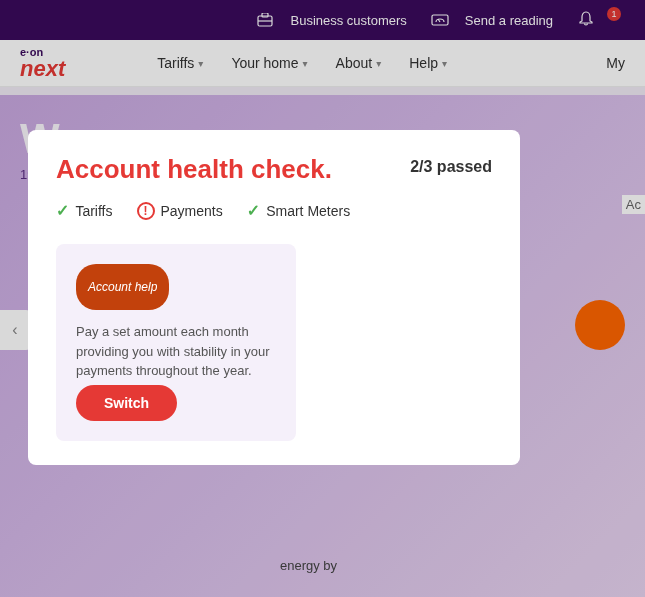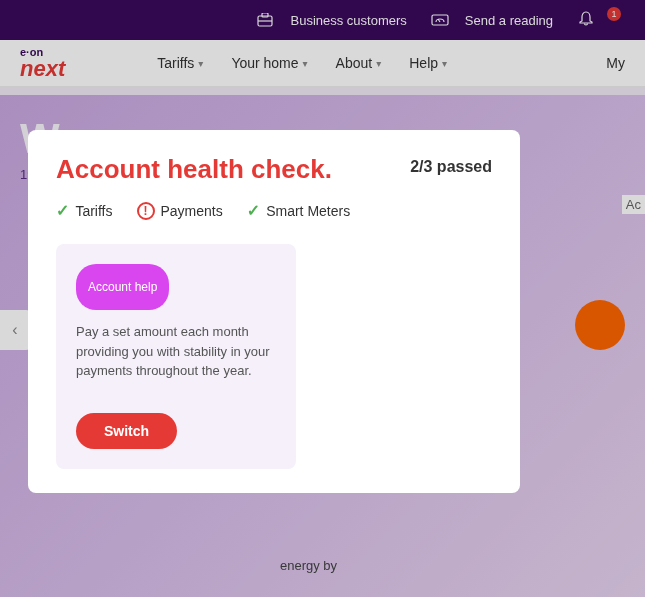--- a/index.html
+++ b/index.html
@@ -203,39 +203,40 @@
     }
 
     
     .card {
       background: #f5f0fa;
       border-radius: 8px;
       padding: 20px 20px 20px 20px;
       width: 240px;
     }
     .card-tag {
-      background: #d946ef;
+      background: #c2410c;
       color: white;
       font-size: 12px;
       padding: 16px 12px;
       border-radius: 20px;
       display: inline-block;
       margin-bottom: 12px;
+      font-style: italic;
     }
     .card-title {
       font-size: 16px;
       font-weight: bold;
       color: #222;
       margin-bottom: 10px;
     }
     .card-desc {
       font-size: 13px;
       color: #555;
       line-height: 1.5;
-      margin-bottom: 32px;
+      margin-bottom: 4px;
     }
     .card-btn {
       background: #e53935;
       color: white;
       border: none;
       border-radius: 24px;
       padding: 10px 28px;
       font-size: 14px;
       font-weight: bold;
       cursor: pointer;

